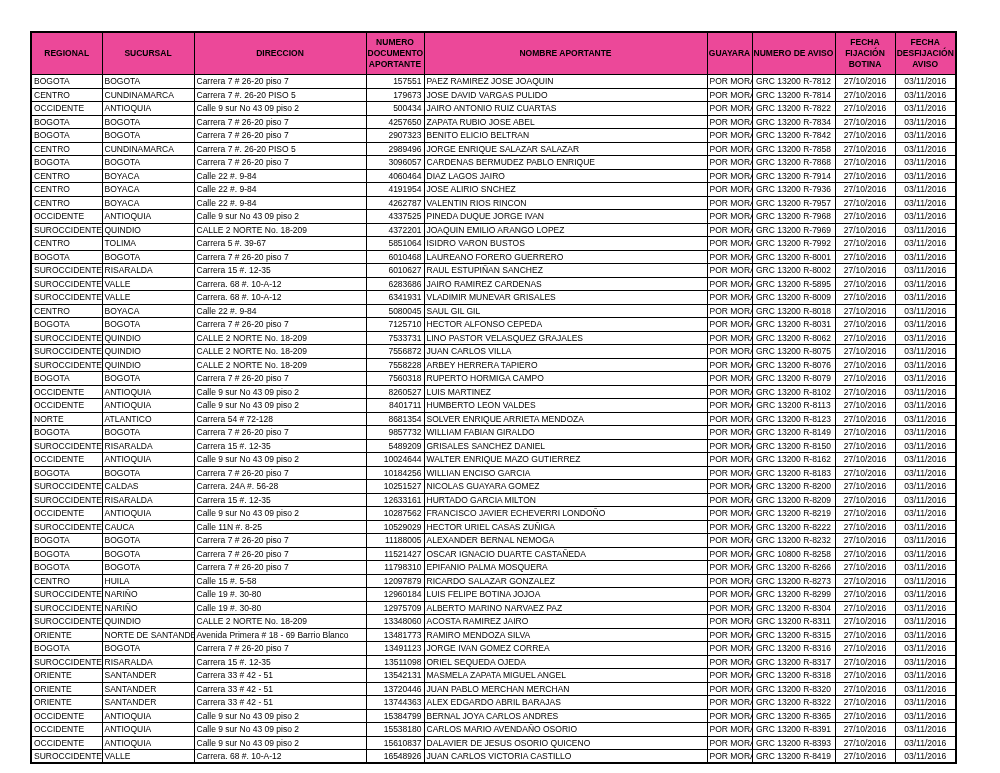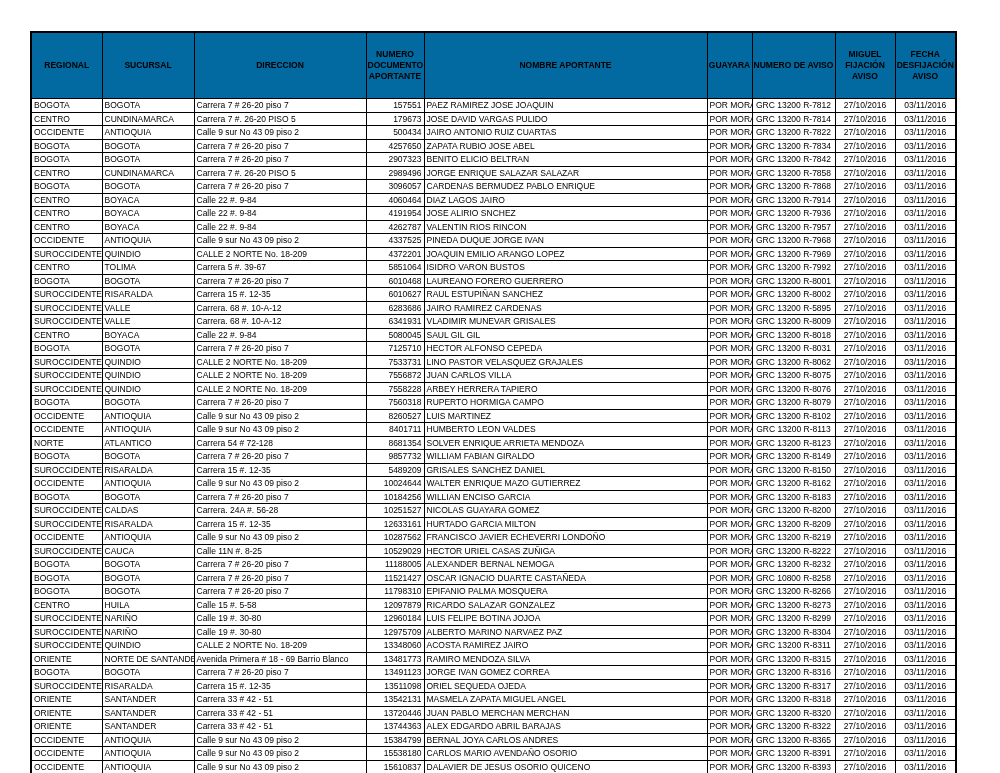--- a/index.html
+++ b/index.html
@@ -14,27 +14,27 @@
     position: absolute;
     left: 30px; top: 31px;
   }
   table.report {
     border-collapse: collapse;
     table-layout: fixed;
     width: 925px;
     border: 2px solid #000;
   }
   table.report th {
-    background: #0369a1;
+    background: #ec4899;
     border: 1px solid #000;
     font-size: 8.5px;
     font-weight: bold;
     vertical-align: middle;
     line-height: 1.3;
-    padding: 16px 1px;
+    padding: 4px 1px;
     height: 37px;
     overflow: hidden;
   }
   table.report td {
     border: 1px solid #000;
     font-size: 8.5px;
     height: 13.5px;
     line-height: 12px;
     padding: 0 2px;
     white-space: nowrap;
@@ -64,21 +64,21 @@
     </colgroup>
     <thead>
       <tr>
         <th>REGIONAL</th>
         <th>SUCURSAL</th>
         <th>DIRECCION</th>
         <th>NUMERO DOCUMENTO APORTANTE</th>
         <th>NOMBRE APORTANTE</th>
         <th>GUAYARA</th>
         <th>NUMERO DE AVISO</th>
-        <th>MIGUEL FIJACIÓN AVISO</th>
+        <th>FECHA FIJACIÓN BOTINA</th>
         <th>FECHA DESFIJACIÓN AVISO</th>
       </tr>
     </thead>
     <tbody>
         <tr>
           <td class="al-left">BOGOTA</td>
           <td class="al-left">BOGOTA</td>
           <td class="al-left">Carrera 7 # 26-20 piso 7</td>
           <td class="al-right">157551</td>
           <td class="al-left">PAEZ RAMIREZ JOSE JOAQUIN</td>

